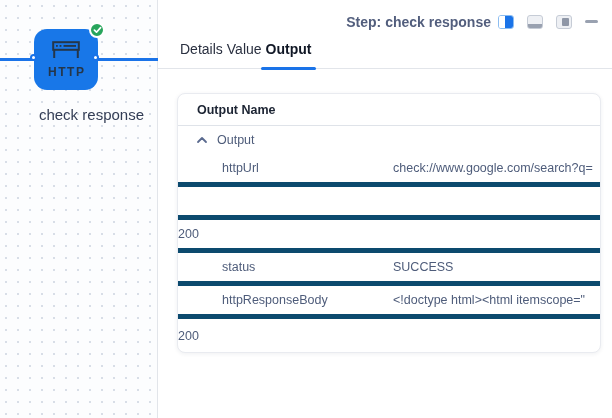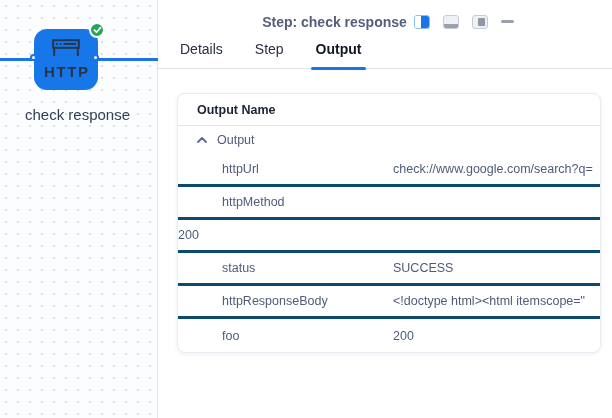--- a/index.html
+++ b/index.html
@@ -14,66 +14,66 @@
     background-size:12px 12px; }
   .edge { position:absolute; top:58px; height:3px; background:#1a73e8; }
   .edge-left { left:0; width:36px; }
   .edge-right { left:98px; width:60px; }
   .node { position:absolute; left:34px; top:29px; width:64px; height:61px;
     background:#1877e8; border-radius:13px; display:flex; flex-direction:column;
     align-items:center; justify-content:center; gap:2px; }
   .node-badge { position:absolute; top:-7px; right:-7px; width:16px; height:16px;
     background:#28a55c; border:2.5px solid #fff; border-radius:50%;
     display:flex; align-items:center; justify-content:center; }
-  .http-label { color:#253649; font-weight:700; font-size:15px; letter-spacing:1.6px;
+  .http-label { color:#253649; font-weight:700; font-size:12px; letter-spacing:1.6px;
     margin-left:1.6px; }
   .port { position:absolute; width:7px; height:7px; background:#fff;
     border:2.5px solid #1a73e8; border-radius:50%; top:54px; }
   .port-left { left:30px; }
   .port-right { left:92px; }
-  .node-name { position:absolute; left:4px; top:106px; width:132px; text-align:left;
+  .node-name { position:absolute; left:12px; top:106px; width:132px; text-align:right;
     font-size:15px; color:#333d55;padding-left:21px; }
 
   
   .panel { flex:1; background:#fff; display:flex; flex-direction:column; }
-  .panel-header { display:flex; justify-content:center; align-items:center;
+  .panel-header { display:flex; justify-content:flex-end; align-items:center;
     padding:11px 14px 0 20px; height:32px;gap:7px; }
   .panel-title { font-size:14px; font-weight:600; color:#525e7d; }
   .win-controls { display:flex; align-items:center; gap:13px; }
   .wc { cursor:pointer; }
   .wc-split { width:16px; height:14px; border:1.5px solid #8cbdf1; border-radius:3px;
     overflow:hidden; display:flex; }
   .wc-split .l { width:45%; background:#fff; }
   .wc-split .r { flex:1; background:#1a73e8; }
   .wc-bottom { width:16px; height:14px; border:1px solid #c6ccd6; border-radius:3px;
     background:linear-gradient(#eef0f4 0 8px, #99a1b0 8px); }
   .wc-right { position:relative; width:16px; height:14px; border:1px solid #c6ccd6;
     border-radius:3px; background:#eef0f4; }
   .wc-right .bar { position:absolute; top:2px; right:2px; bottom:2px; width:7px;
     background:#8f97a7; border-radius:1px; }
   .wc-minus { width:13px; height:3px; border-radius:2px; background:#99a1b0; }
 
-  .tabs { display:flex; gap:28px; padding:0 20px; height:37px; align-items:flex-end;
+  .tabs { display:flex; padding:0 20px; height:37px; align-items:flex-end;
     border-bottom:1px solid #e2e5ea; }
   .tab { position:relative; font-size:14px; color:#2a3040; padding:0 2px 11px 2px;
     cursor:pointer; }
   .tab.active { font-weight:700; color:#101725; }
   .tab.active::after { content:""; position:absolute; left:-3px; right:-3px; bottom:-2px;
     height:3px; background:#1a73e8; border-radius:2px; }
 
   .panel-body { flex:1; padding:24px 10px 0 19px; }
   .card { width:424px; background:#fff; border:1px solid #e9ebf0; border-radius:8px;
     box-shadow:0 1px 4px rgba(30,40,70,0.07); overflow:hidden; }
   .thead { display:grid; grid-template-columns:215px 1fr; height:32px;
     align-items:center; border-bottom:1px solid #dfe3e9; font-weight:700;
     font-size:12.5px; color:#1c2433; }
   .thead .c1 { padding-left:19px; }
   .trow { display:grid; grid-template-columns:215px 1fr; align-items:center;
     font-size:12.5px; color:#4e5c7a; }
-  .trow.item { height:33px; border-bottom:3px solid #0c4a6e; }
+  .trow.item { height:33px; border-bottom:5px solid #0c4a6e; }
   .trow.item:last-child { border-bottom:none; }
   .trow.group { height:28px; }
   .trow.item .name { padding-left:44px; }
   .trow.group .name { padding-left:18px; display:flex; align-items:center; gap:9px; }
   .chev { display:flex; align-items:center; cursor:pointer; }
   .value { white-space:nowrap; overflow:hidden; padding-right:3px; }
 </style>
 </head>
 <body>
 
@@ -120,21 +120,21 @@
         <div class="wc wc-bottom"></div>
         <div class="wc wc-right">
             <span class="bar"></span>
           </div>
         <div class="wc wc-minus"></div>
       </div>
     </div>
 
     <div class="tabs">
       <div class="tab">Details</div>
-      <div class="tab">Step</div>
+      <div class="tab">Value</div>
       <div class="tab active">Output</div>
     </div>
 
     <div class="panel-body">
       <div class="card">
         <div class="thead">
           <div class="c1">Output Name</div>
         </div>
         <div id="rows">
             <div class="trow group">
@@ -146,35 +146,33 @@
                 </span>
                 <span>Output</span>
               </div>
               <div class="value"></div>
             </div>
             <div class="trow item">
               <div class="name"><span>httpUrl</span></div>
               <div class="value">check://www.google.com/search?q=</div>
             </div>
             <div class="trow item">
-              <div class="name"><span>httpMethod</span></div>
             </div>
             <div class="trow item">
               <div class="value">200</div>
             </div>
             <div class="trow item">
               <div class="name"><span>status</span></div>
               <div class="value">SUCCESS</div>
             </div>
             <div class="trow item">
               <div class="name"><span>httpResponseBody</span></div>
               <div class="value">&lt;!doctype html&gt;&lt;html itemscope="</div>
             </div>
             <div class="trow item">
-              <div class="name"><span>foo</span></div>
               <div class="value">200</div>
             </div>
           </div>
       </div>
     </div>
 
   </div>
 </div>
 
 </body></html>

